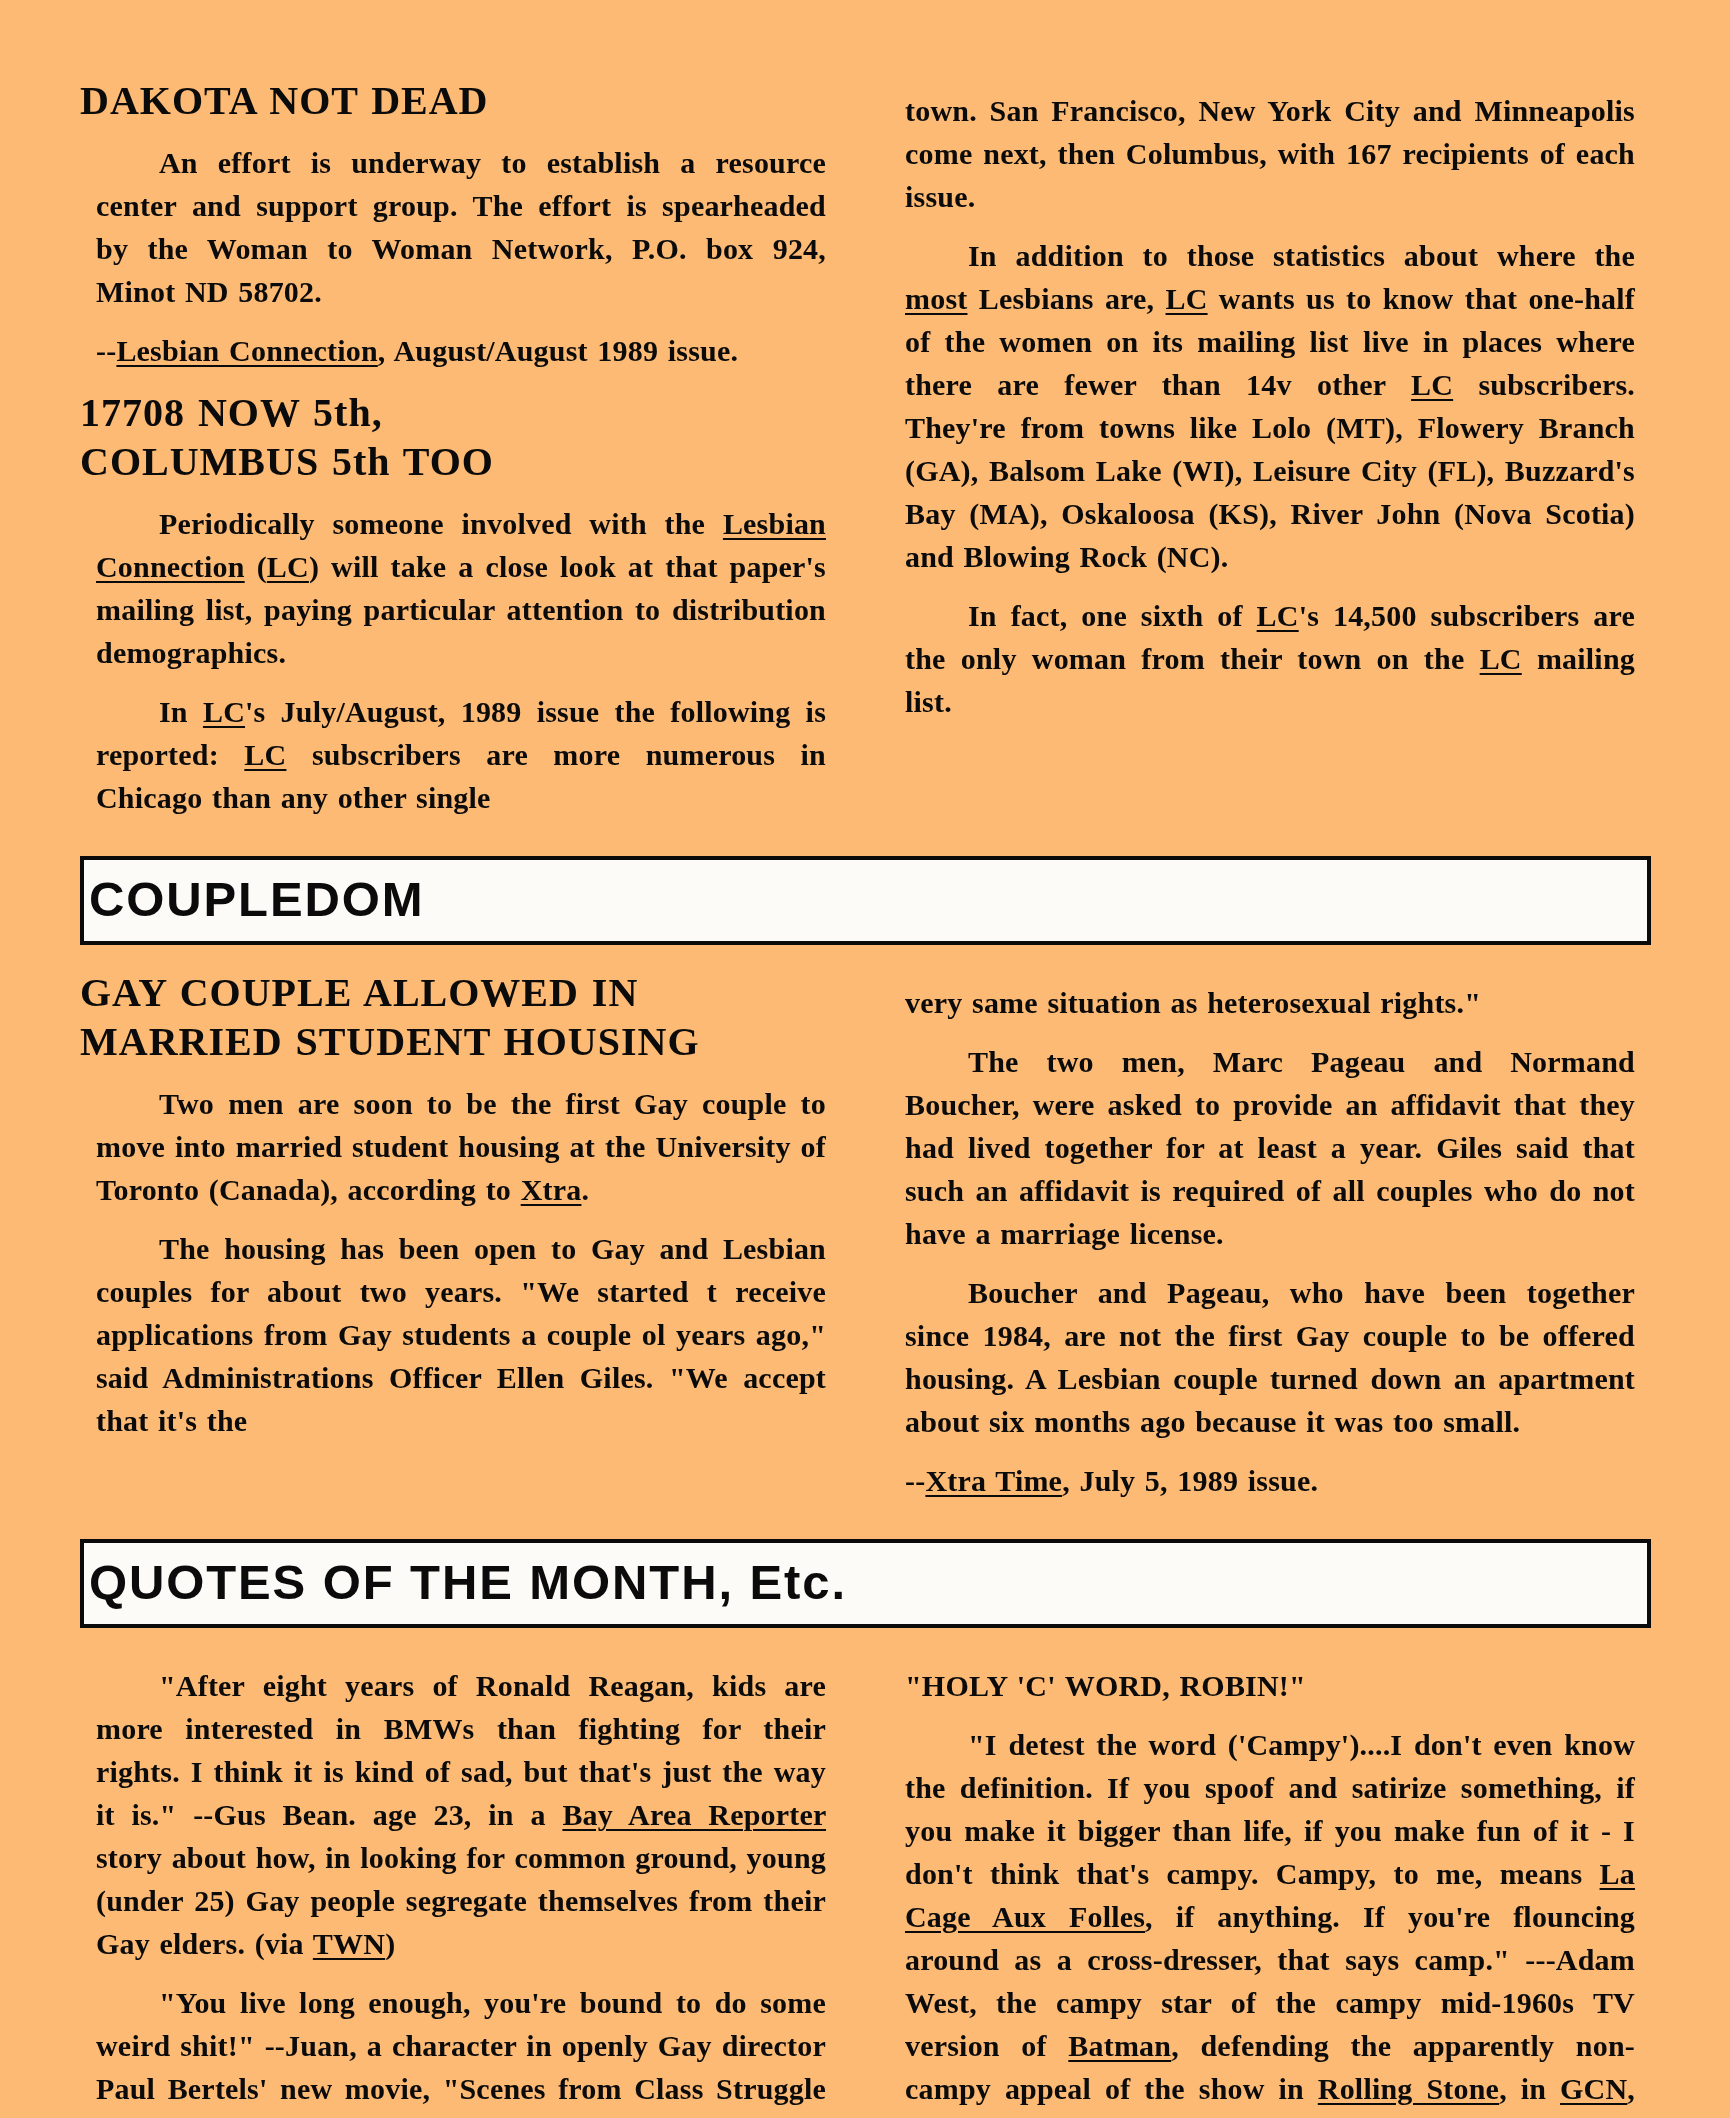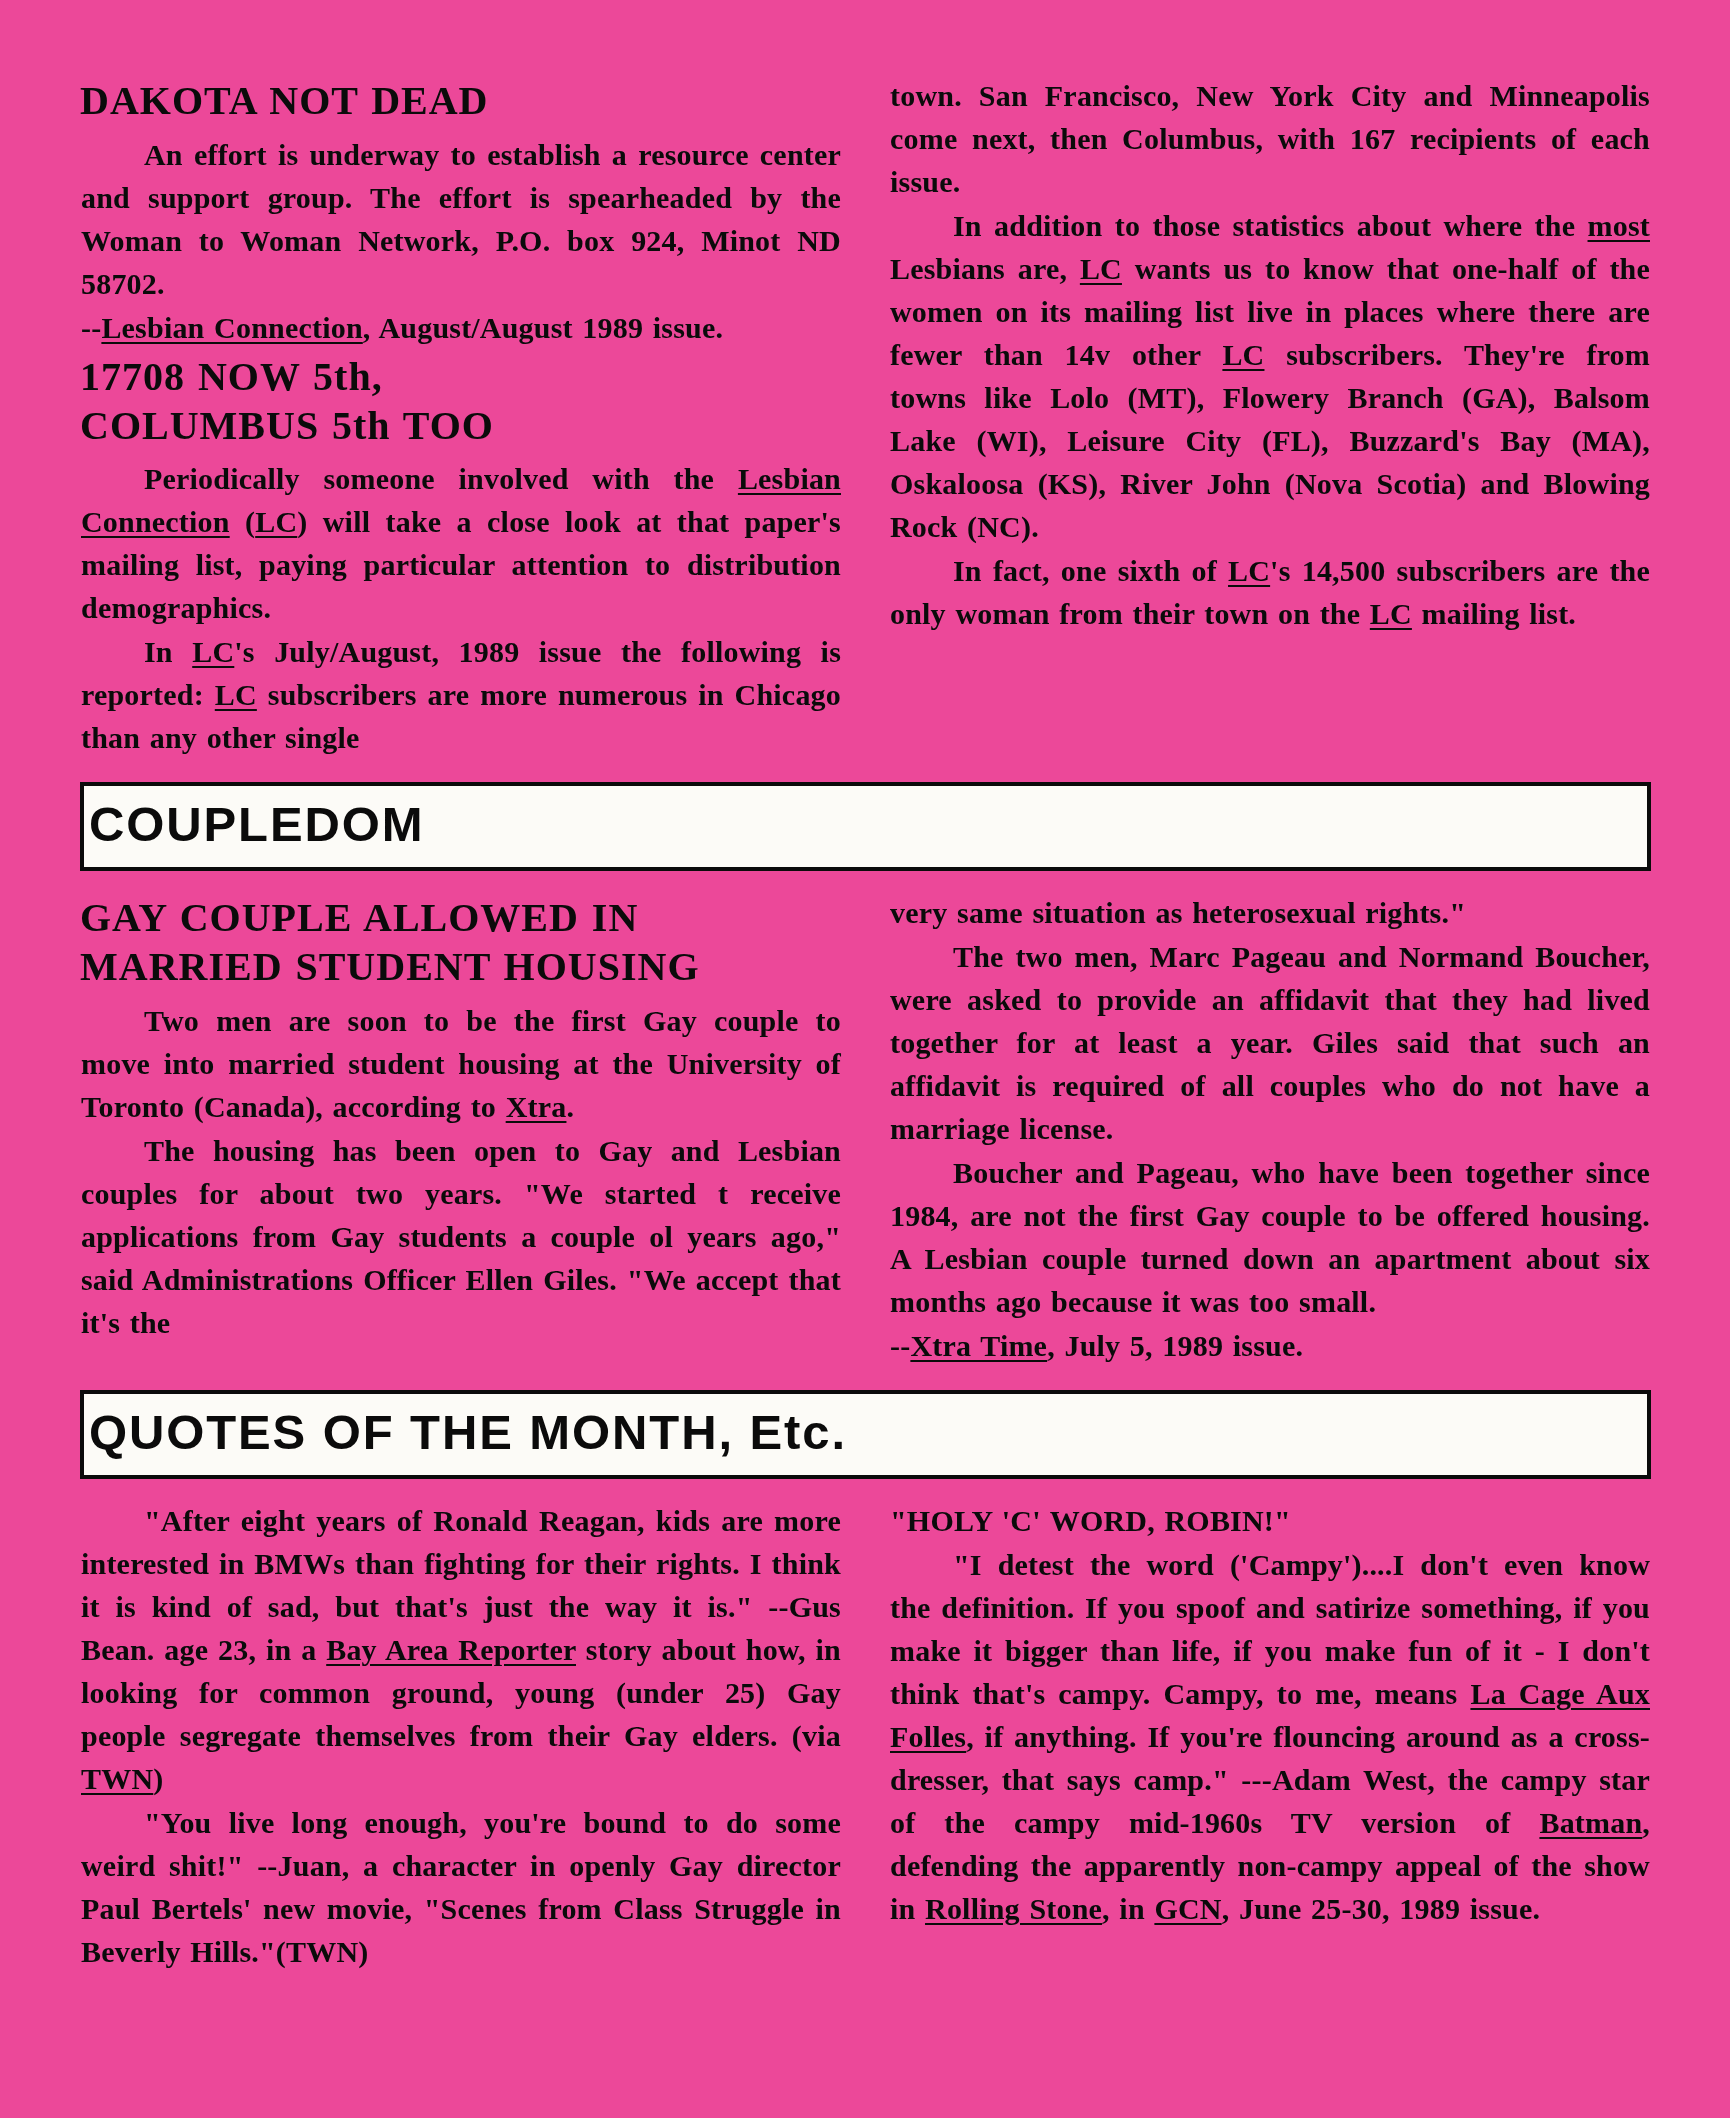--- a/index.html
+++ b/index.html
@@ -9,21 +9,21 @@
   }
   body {
     width: 1731px;
     height: 2119px;
     font-family: "Liberation Serif", serif;
   }
   .page {
     box-sizing: border-box;
     width: 1731px;
     height: 2119px;
-    background: #ec4899;
+    background: #fdba74;
     color: #0b0b0b;
     padding: 73px 80px 39px 80px;
     overflow: hidden;
   }
   .cols {
     display: flex;
     gap: 47px;
   }
   .col {
     flex: 1 1 0;
@@ -38,21 +38,21 @@
     font-family: "Liberation Serif", serif;
     font-weight: 700;
     font-size: 40px;
     line-height: 49px;
     letter-spacing: 1px;
     margin: 2.9px 0 7.8px 0;
     text-align: left;
     white-space: pre-line;
   }
   .para {
-    margin: 1px;
+    margin: 16px;
   }
   .para.indent {
     text-indent: 63px;
   }
   .u {
     text-decoration: underline;
     text-decoration-thickness: 2.4px;
     text-underline-offset: 4.4px;
   }
   .banner {

